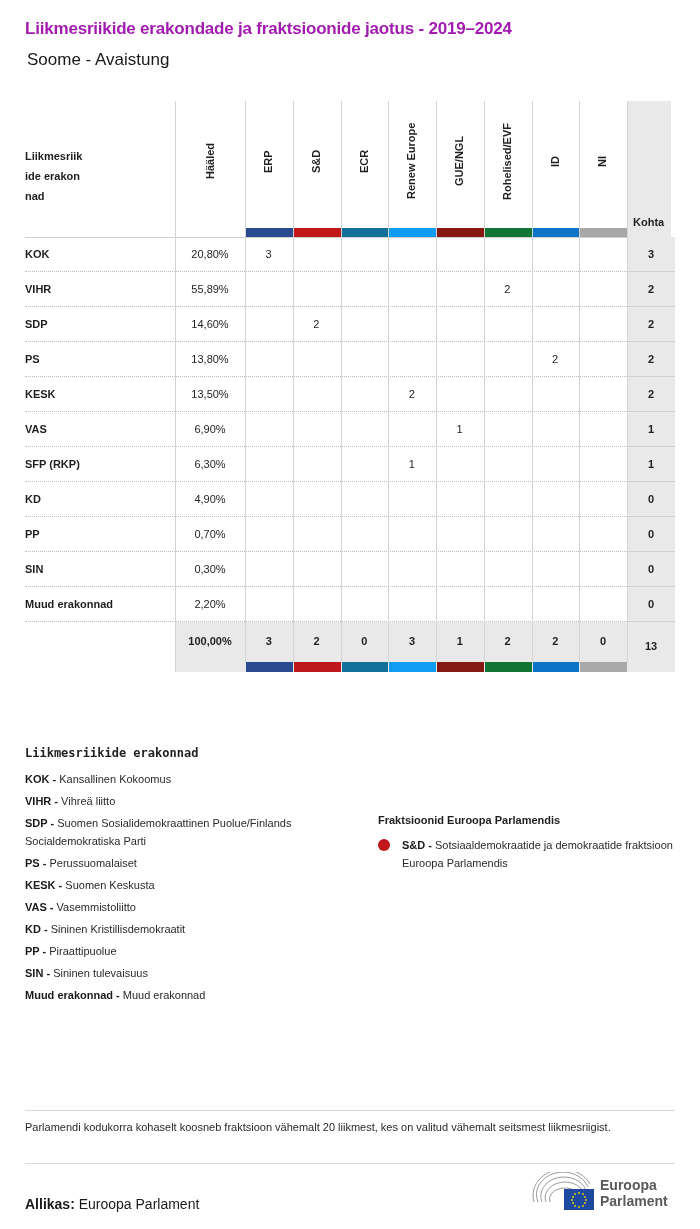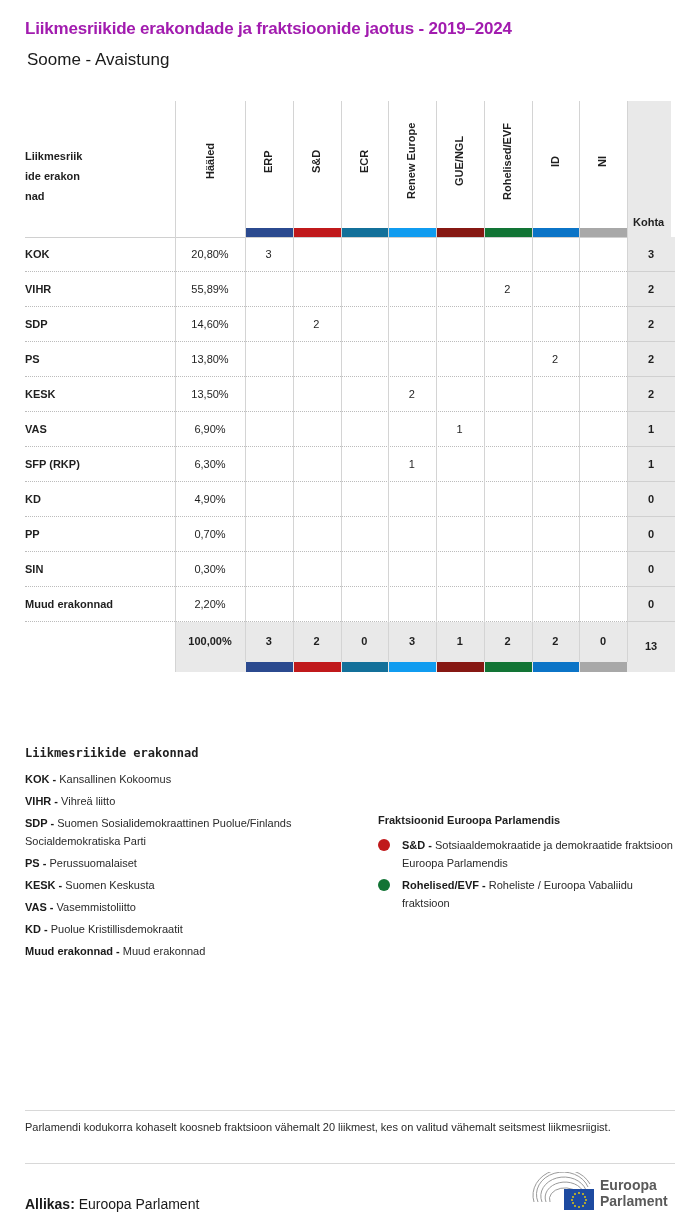--- a/index.html
+++ b/index.html
@@ -268,30 +268,31 @@
 
 <div class="leg-left">
   <div class="leg-left-title">Liikmesriikide erakonnad</div>
   <div id="leg-parties">
       <div class="leg-item"><b>KOK -</b> <span>Kansallinen Kokoomus</span></div>
       <div class="leg-item"><b>VIHR -</b> <span>Vihreä liitto</span></div>
       <div class="leg-item"><b>SDP -</b> <span>Suomen Sosialidemokraattinen Puolue/Finlands Socialdemokratiska Parti</span></div>
       <div class="leg-item"><b>PS -</b> <span>Perussuomalaiset</span></div>
       <div class="leg-item"><b>KESK -</b> <span>Suomen Keskusta</span></div>
       <div class="leg-item"><b>VAS -</b> <span>Vasemmistoliitto</span></div>
-      <div class="leg-item"><b>KD -</b> <span>Puolue Kristillisdemokraatit</span></div>
+      <div class="leg-item"><b>KD -</b> <span>Sininen Kristillisdemokraatit</span></div>
+      <div class="leg-item"><b>PP -</b> <span>Piraattipuolue</span></div>
+      <div class="leg-item"><b>SIN -</b> <span>Sininen tulevaisuus</span></div>
       <div class="leg-item"><b>Muud erakonnad -</b> <span>Muud erakonnad</span></div>
     </div>
 </div>
 
 <div class="leg-right">
   <div class="leg-right-title">Fraktsioonid Euroopa Parlamendis</div>
   <div id="leg-groups">
       <div class="gitem"><span class="dot" style="background:#c0191b"></span><b>S&amp;D -</b> <span>Sotsiaaldemokraatide ja demokraatide fraktsioon Euroopa Parlamendis</span></div>
-      <div class="gitem"><span class="dot" style="background:#127435"></span><b>Rohelised/EVF -</b> <span>Roheliste / Euroopa Vabaliidu fraktsioon</span></div>
     </div>
 </div>
 
 <div class="hr1"></div>
 <div class="note">Parlamendi kodukorra kohaselt koosneb fraktsioon vähemalt 20 liikmest, kes on valitud vähemalt seitsmest liikmesriigist.</div>
 <div class="hr2"></div>
 <div class="source">
   <b>Allikas:</b>
   <span>Euroopa Parlament</span>
 </div>

